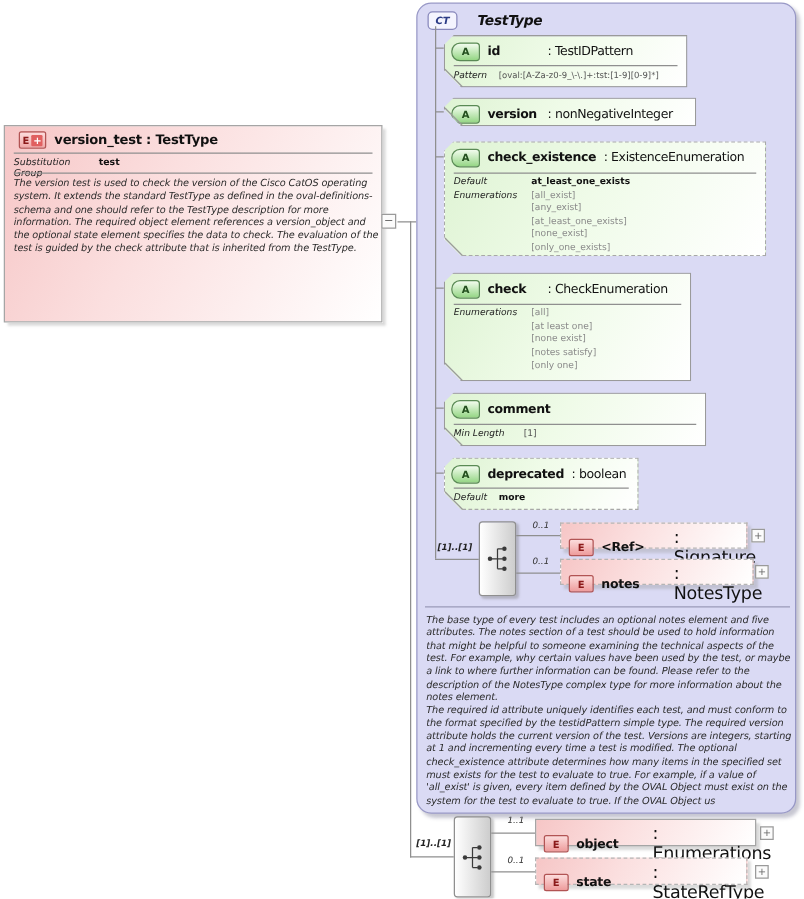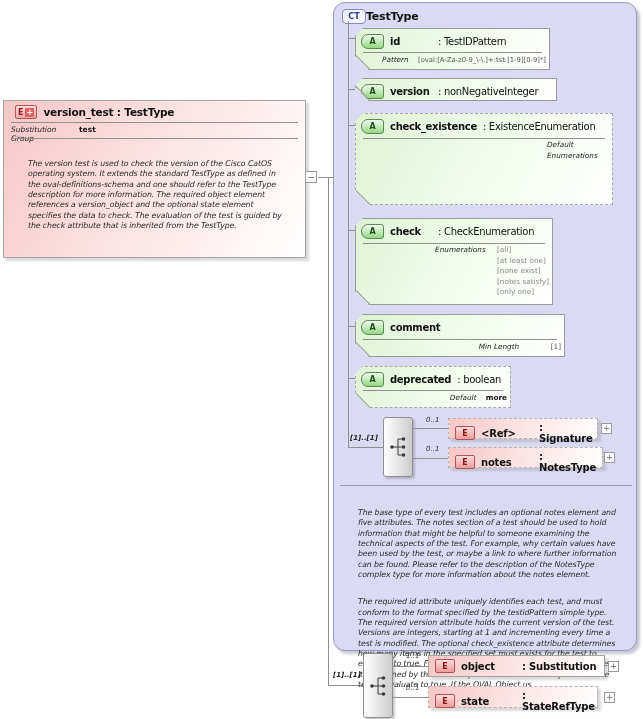--- a/index.html
+++ b/index.html
@@ -6,72 +6,72 @@
   #canvas{position:relative;width:643px;height:719px;background:#fff;overflow:hidden;
           font-family:"DejaVu Sans",sans-serif;color:#111;}
   .abs{position:absolute;}
   .line{position:absolute;background:#8f8f8f;}
   
   .ebox{position:absolute;background:linear-gradient(118deg,#f6c6c6 0%,#fbdfdf 40%,#ffffff 100%);
         border:1px solid #a5a5a5;box-shadow:3px 3px 2px rgba(150,150,150,0.35);box-sizing:border-box;}
   .ebox.dashed{border-style:dashed;border-color:#b5b5b5;}
   .ebox-head{position:absolute;left:0;top:0;right:0;display:flex;align-items:center;gap:6px;padding:4px 0 0 6px;}
   .ename{font-weight:bold;font-size:10px;letter-spacing:-0.2px;min-width:52px;}
-  .etype{font-weight:bold;font-size:10px;letter-spacing:-0.2px;}
+  .etype{font-weight:normal;font-size:14px;letter-spacing:-0.2px;}
   .title-text{font-weight:bold;font-size:10.5px;letter-spacing:-0.2px;text-align:right;}
   
   .ico-e{display:inline-flex;align-items:center;justify-content:center;width:18px;height:12px;
          background:linear-gradient(#fcdcdc,#ee9c9c);border:1px solid #b25454;border-radius:2px;
          color:#8c1a1a;font-size:8px;font-weight:bold;flex:0 0 auto;}
   .ico-eplus{display:inline-flex;align-items:center;gap:2px;height:12px;padding:0 2px;
          background:linear-gradient(#fcdcdc,#f0a8a8);border:1px solid #b25454;border-radius:2px;
          color:#8c1a1a;font-size:8px;font-weight:bold;flex:0 0 auto;}
   .ico-eplus .plusbadge{display:inline-flex;align-items:center;justify-content:center;width:9px;height:9px;
          background:#e06060;color:#fff;font-size:8px;font-weight:bold;border-radius:1px;}
   .ico-ct{display:inline-flex;align-items:center;justify-content:center;width:22px;height:13px;
          background:#f4f4fe;border:1px solid #8888bb;border-radius:4px;color:#2c3c86;
          font-size:8px;font-weight:bold;flex:0 0 auto;}
   .ico-a{display:inline-flex;align-items:center;justify-content:center;width:21px;height:13px;
          background:linear-gradient(#f2fcee,#95d685);border:1px solid #5a8a55;
          border-radius:7px 3px 3px 7px;color:#234f1e;font-size:8px;font-weight:bold;flex:0 0 auto;}
   
   .ct{position:absolute;left:333px;top:2px;width:304px;height:649px;background:#dadaf4;
       border:1px solid #9898c6;border-radius:12px;box-shadow:3px 3px 3px rgba(130,130,155,0.45);box-sizing:border-box;}
-  .ct-head{position:absolute;left:8px;top:6px;display:flex;align-items:center;gap:0;}
+  .ct-head{position:absolute;left:8px;top:6px;display:flex;align-items:center;gap:16px;font-style:italic;}
   
   .attr{position:absolute;background:linear-gradient(118deg,#def3d3 0%,#effbe8 45%,#ffffff 100%);
         border:1px solid #9a9a9a;box-sizing:border-box;
         clip-path:polygon(8px 0,100% 0,100% 100%,14px 100%,0 calc(100% - 14px),0 8px);
         filter:drop-shadow(2px 2px 1.5px rgba(110,110,110,0.4));}
   .attr.dashed{border-style:dashed;border-color:#a8a8a8;}
   .attr-head{display:flex;align-items:center;gap:6px;padding:5px 0 0 5px;}
   .attr-name{font-weight:bold;font-size:10px;letter-spacing:-0.3px;min-width:42px;}
   .attr-type{font-weight:normal;font-size:10px;letter-spacing:-0.3px;}
   .hdiv{position:absolute;left:7px;right:7px;height:1px;background:#8f8f8f;}
-  .facets{position:absolute;display:flex;font-size:7.3px;line-height:10.5px;justify-content:flex-end;}
+  .facets{position:absolute;display:flex;font-size:7.3px;line-height:10.5px;}
   .f-label{font-style:italic;color:#222;}
   .f-vals{color:#8a8a8a;}
   .f-bold{color:#111;font-weight:bold;}
   .f-dark{color:#555;}
   .cut{position:absolute;left:-3px;bottom:6px;width:20px;height:1px;background:#9a9a9a;transform:rotate(45deg);}
   
   .seq{position:absolute;background:linear-gradient(90deg,#ffffff,#cdcdcd);border:1px solid #8f8f8f;
        border-radius:3px;box-shadow:2px 2px 2px rgba(120,120,120,0.4);box-sizing:border-box;
        display:flex;align-items:center;justify-content:center;}
   .card{position:absolute;font-style:italic;font-size:7px;color:#333;}
   .card-seq{position:absolute;font-style:italic;font-weight:bold;font-size:7px;color:#222;}
   
   .toggle{position:absolute;width:12px;height:12px;background:#fbfbfb;border:1px solid #9a9a9a;
           box-sizing:border-box;display:flex;align-items:center;justify-content:center;
           font-size:9px;color:#666;line-height:1;}
   .toggle.small{width:11px;height:11px;font-size:8px;}
   
   .desc{position:absolute;font-style:italic;font-size:7.8px;line-height:10.35px;color:#2a2a2a;
         letter-spacing:-0.1px;}
-  .desc p{margin:17px;font-style:italic;}
+  .desc p{margin:0;font-style:italic;}
   .sg-label{font-style:italic;font-size:7.5px;color:#222;}
   .sg-val{font-weight:bold;font-size:7.5px;color:#111;}
 </style>
 </head>
 <body>
 
 <div id="canvas">
 
   <div class="line" style="left:318px;top:177px;width:15px;height:1px"></div>
   <div class="line" style="left:328px;top:177px;width:1px;height:509px"></div>
@@ -142,20 +142,28 @@
       <span class="ico-a">A</span>
       <span class="attr-name">check_existence</span>
       <span class="attr-type">: ExistenceEnumeration</span>
     </div>
     <div class="hdiv" style="top:24px"></div>
     <div class="facets" style="left:7px;top:26px;right:3px">
       <span style="width:62px;flex:0 0 auto">
         <span class="f-label" style="display:block">Default</span>
         <span class="f-label" style="display:block">Enumerations</span>
       </span>
+      <span class="f-vals">
+        <span class="f-bold" style="display:block">at_least_one_exists</span>
+        <span style="display:block">[all_exist]</span>
+        <span style="display:block">[any_exist]</span>
+        <span style="display:block">[at_least_one_exists]</span>
+        <span style="display:block">[none_exist]</span>
+        <span style="display:block">[only_one_exists]</span>
+      </span>
     </div>
     <i class="cut"></i>
   </div>
 
   <div class="attr" style="left:355px;top:218px;width:198px;height:87px">
     <div class="attr-head">
       <span class="ico-a">A</span>
       <span class="attr-name">check</span>
       <span class="attr-type">: CheckEnumeration</span>
     </div>
@@ -173,21 +181,21 @@
     <i class="cut"></i>
   </div>
 
   <div class="attr" style="left:355px;top:314px;width:210px;height:43px">
     <div class="attr-head">
       <span class="ico-a">A</span>
       <span class="attr-name" style="min-width:0">comment</span>
     </div>
     <div class="hdiv" style="top:24px"></div>
     <div class="facets" style="left:7px;top:27px;right:3px">
-      <span class="f-label" style="width:72px;flex:0 0 auto">Min Length</span>
+      <span class="f-label" style="width:56px;flex:0 0 auto">Min Length</span>
       <span class="f-dark">[1]</span>
     </div>
     <i class="cut"></i>
   </div>
 
   <div class="attr dashed" style="left:355px;top:366px;width:156px;height:42px">
     <div class="attr-head">
       <span class="ico-a">A</span>
       <span class="attr-name" style="min-width:0">deprecated</span>
       <span class="attr-type">: boolean</span>
@@ -250,21 +258,21 @@
     </svg>
   </div>
   <div class="line" style="left:393px;top:666px;width:35px;height:1px"></div>
   <div class="line" style="left:393px;top:697px;width:35px;height:1px"></div>
 
   <div class="card" style="left:406px;top:652px">1..1</div>
   <div class="ebox" style="left:428px;top:655px;width:177px;height:22px">
     <div class="ebox-head" style="padding-top:3px">
       <span class="ico-e">E</span>
       <span class="ename" style="min-width:55px">object</span>
-      <span class="etype">: Substitution</span>
+      <span class="etype">: Enumerations</span>
     </div>
   </div>
   <div class="toggle small" style="left:608px;top:661px">+</div>
 
   <div class="card" style="left:406px;top:684px">0..1</div>
   <div class="ebox dashed" style="left:428px;top:686px;width:170px;height:22px">
     <div class="ebox-head" style="padding-top:3px">
       <span class="ico-e">E</span>
       <span class="ename" style="min-width:55px">state</span>
       <span class="etype">: StateRefType</span>

